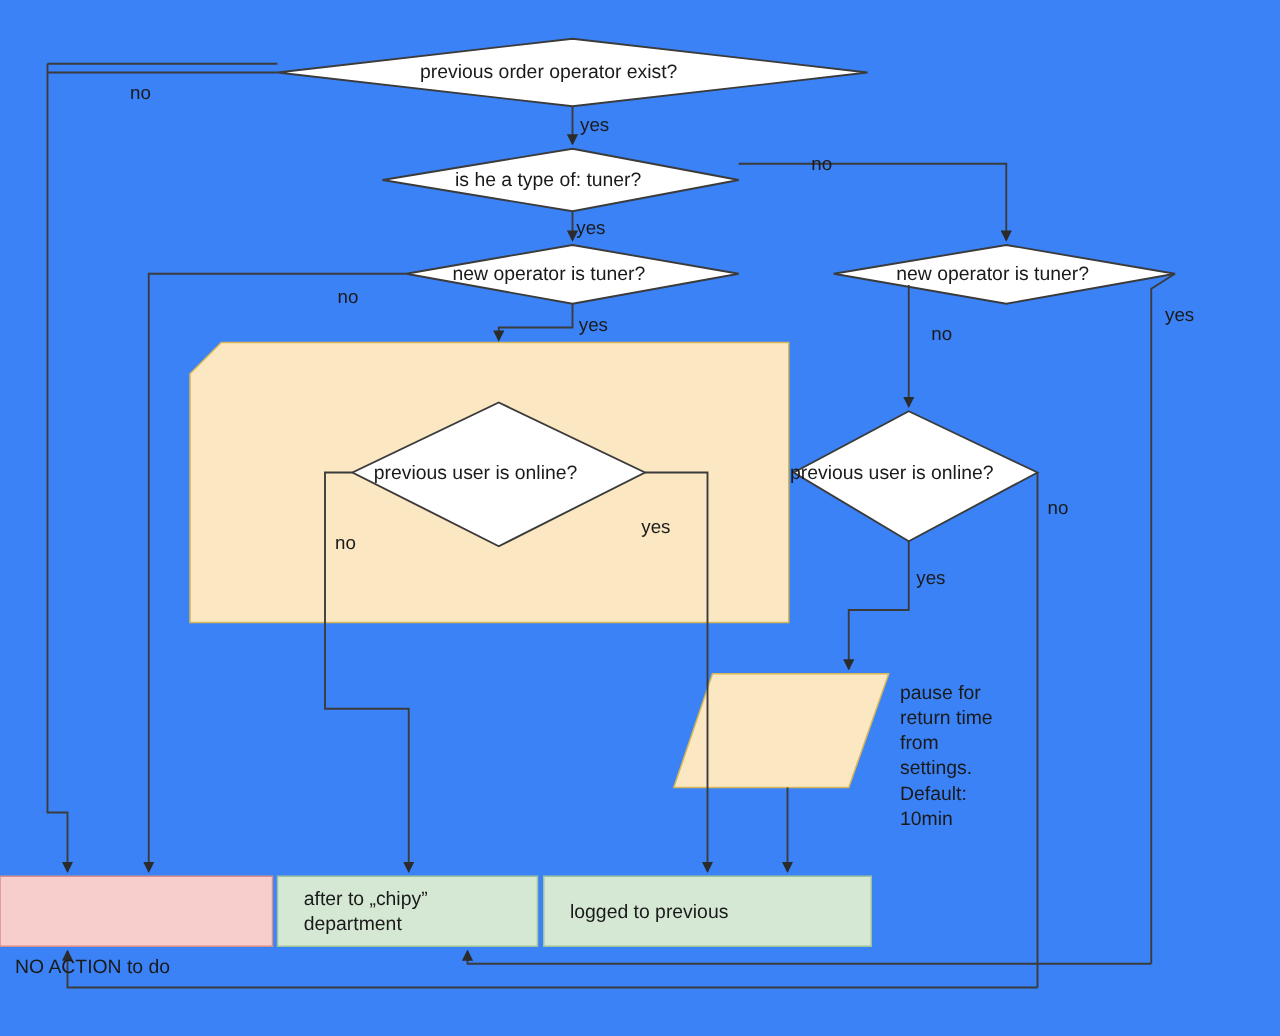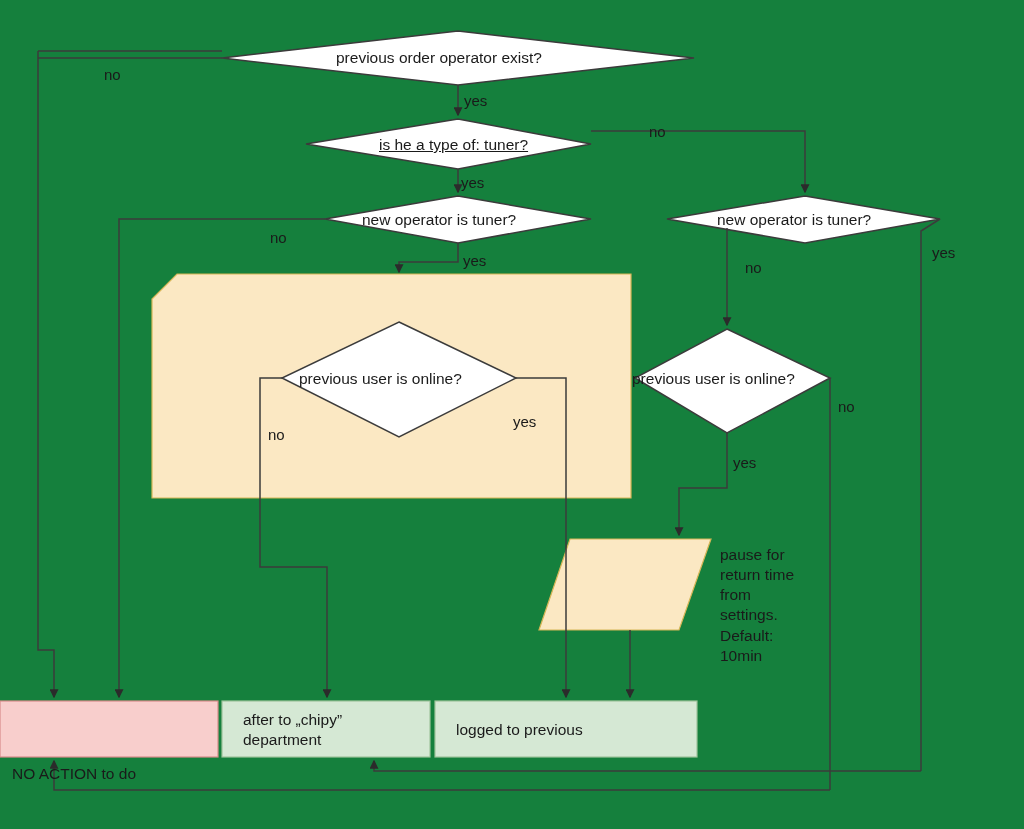--- a/index.html
+++ b/index.html
@@ -1,17 +1,17 @@
 <!DOCTYPE html>
 <html><head>
 <meta charset="utf-8">
 <style>
   html,body{margin:0;padding:0;background:#ffffff;}
   body{font-family:"Liberation Sans","DejaVu Sans",sans-serif;}
-  #canvas{position:relative;width:1024px;height:829px;background:#15803d;overflow:hidden;}
+  #canvas{position:relative;width:1024px;height:829px;background:#3b82f6;overflow:hidden;}
   #canvas svg{position:absolute;left:0;top:0;width:1024px;height:829px;}
   .lbl{position:absolute;font-size:15px;color:#1a1a1a;white-space:pre;line-height:1.28;}
   .node-text{position:absolute;font-size:15.5px;color:#1a1a1a;white-space:pre;line-height:1.3;}
   .boxtext{position:absolute;font-size:15.5px;color:#1a1a1a;line-height:1.32;}
 </style>
 </head>
 <body>
 
 <div id="canvas">
 
@@ -74,21 +74,21 @@
 
       <path d="M 921 771 L 374 771 L 374 761" marker-end="url(#arrow)"></path>
 
       <path d="M 830 790 L 54 790 L 54 761" marker-end="url(#arrow)"></path>
 
     </g>
   </svg>
 
   <div class="node-text" style="left:336px;top:48px;">previous order operator exist?</div>
 
-  <div class="node-text" style="left:379px;top:135px;text-decoration:underline;">is he a type of: tuner?</div>
+  <div class="node-text" style="left:364px;top:135px;">is he a type of: tuner?</div>
 
   <div class="node-text" style="left:362px;top:210px;">new operator is tuner?</div>
 
   <div class="node-text" style="left:717px;top:210px;">new operator is tuner?</div>
 
   <div class="node-text" style="left:299px;top:369px;">previous user is online?</div>
 
   <div class="node-text" style="left:632px;top:369px;">previous user is online?</div>
 
 

